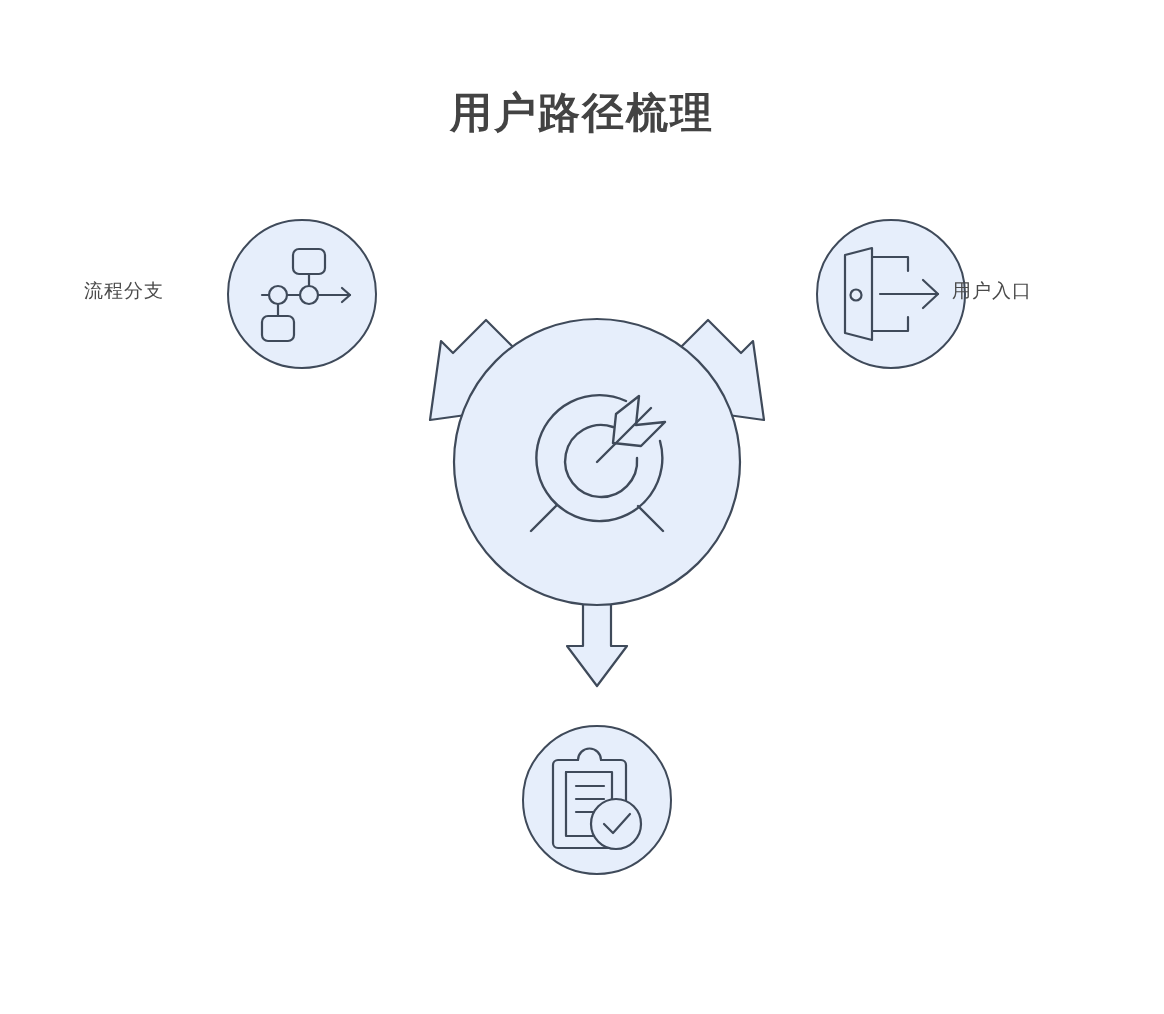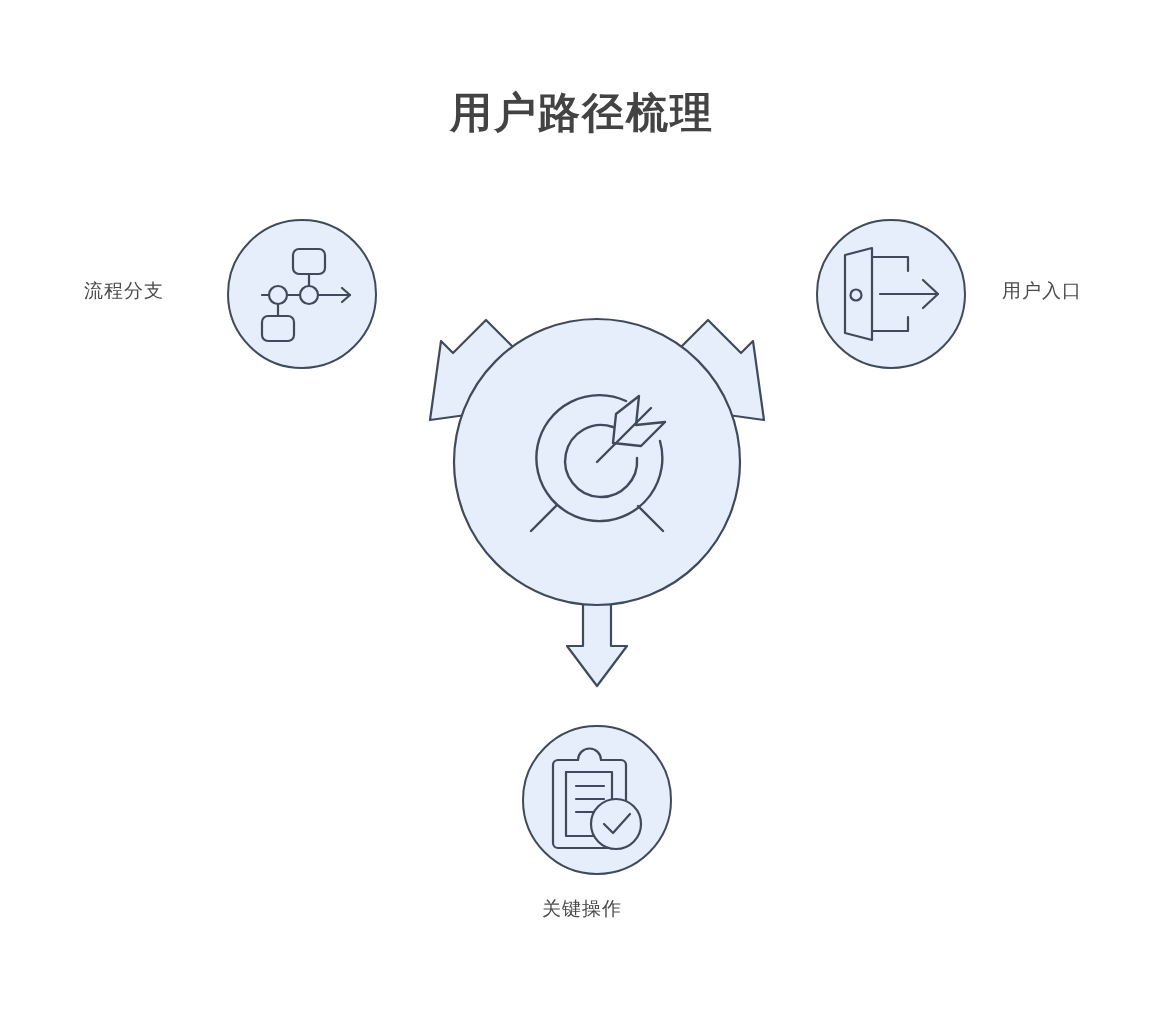--- a/index.html
+++ b/index.html
@@ -40,21 +40,21 @@
     letter-spacing: 1px;
     white-space: nowrap;
     line-height: 1;
   }
   .label-left {
     left: 84px;
     top: 281px;
     text-align: right;
   }
   .label-right {
-    left: 1002px;
+    left: 952px;
     top: 281px;
     text-align: left;
   }
   .label-bottom {
     left: 0;
     top: 899px;
     width: 1164px;
     text-align: center;
   }
   svg.diagram {
@@ -206,15 +206,14 @@
         <polyline points="604,824 613,833 630,814"></polyline>
       </g>
     </g>
 
   </svg>
 
   <div class="node-label label-left">流程分支</div>
 
   <div class="node-label label-right">用户入口</div>
 
-  <div class="node-label label-bottom">关键操作</div>
 
 </div>
 
 </body></html>

